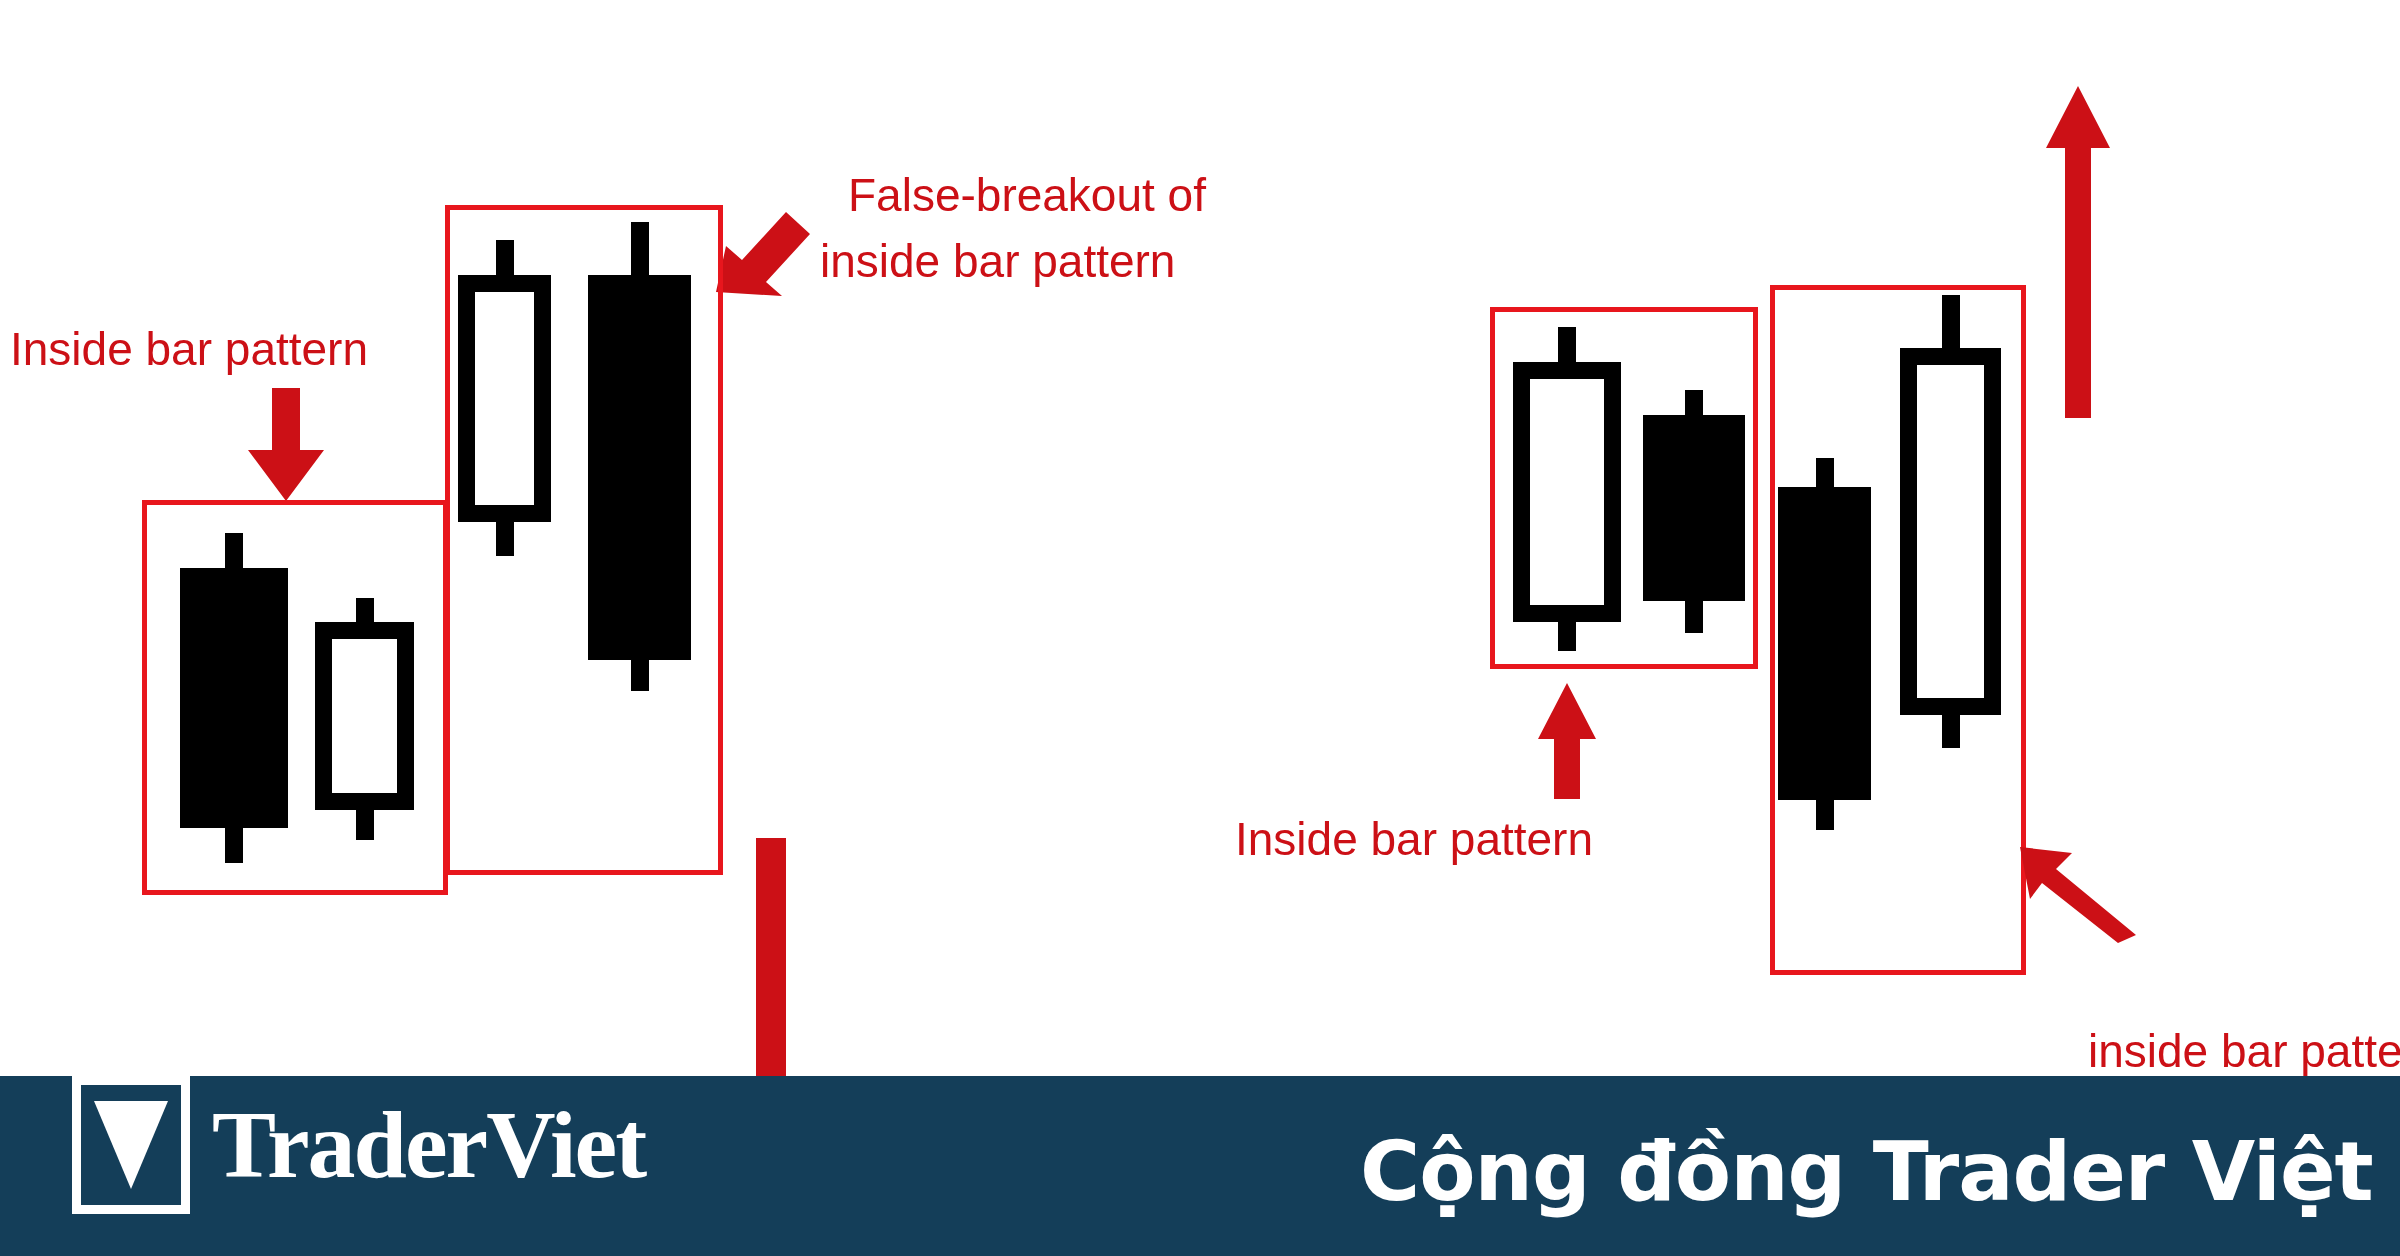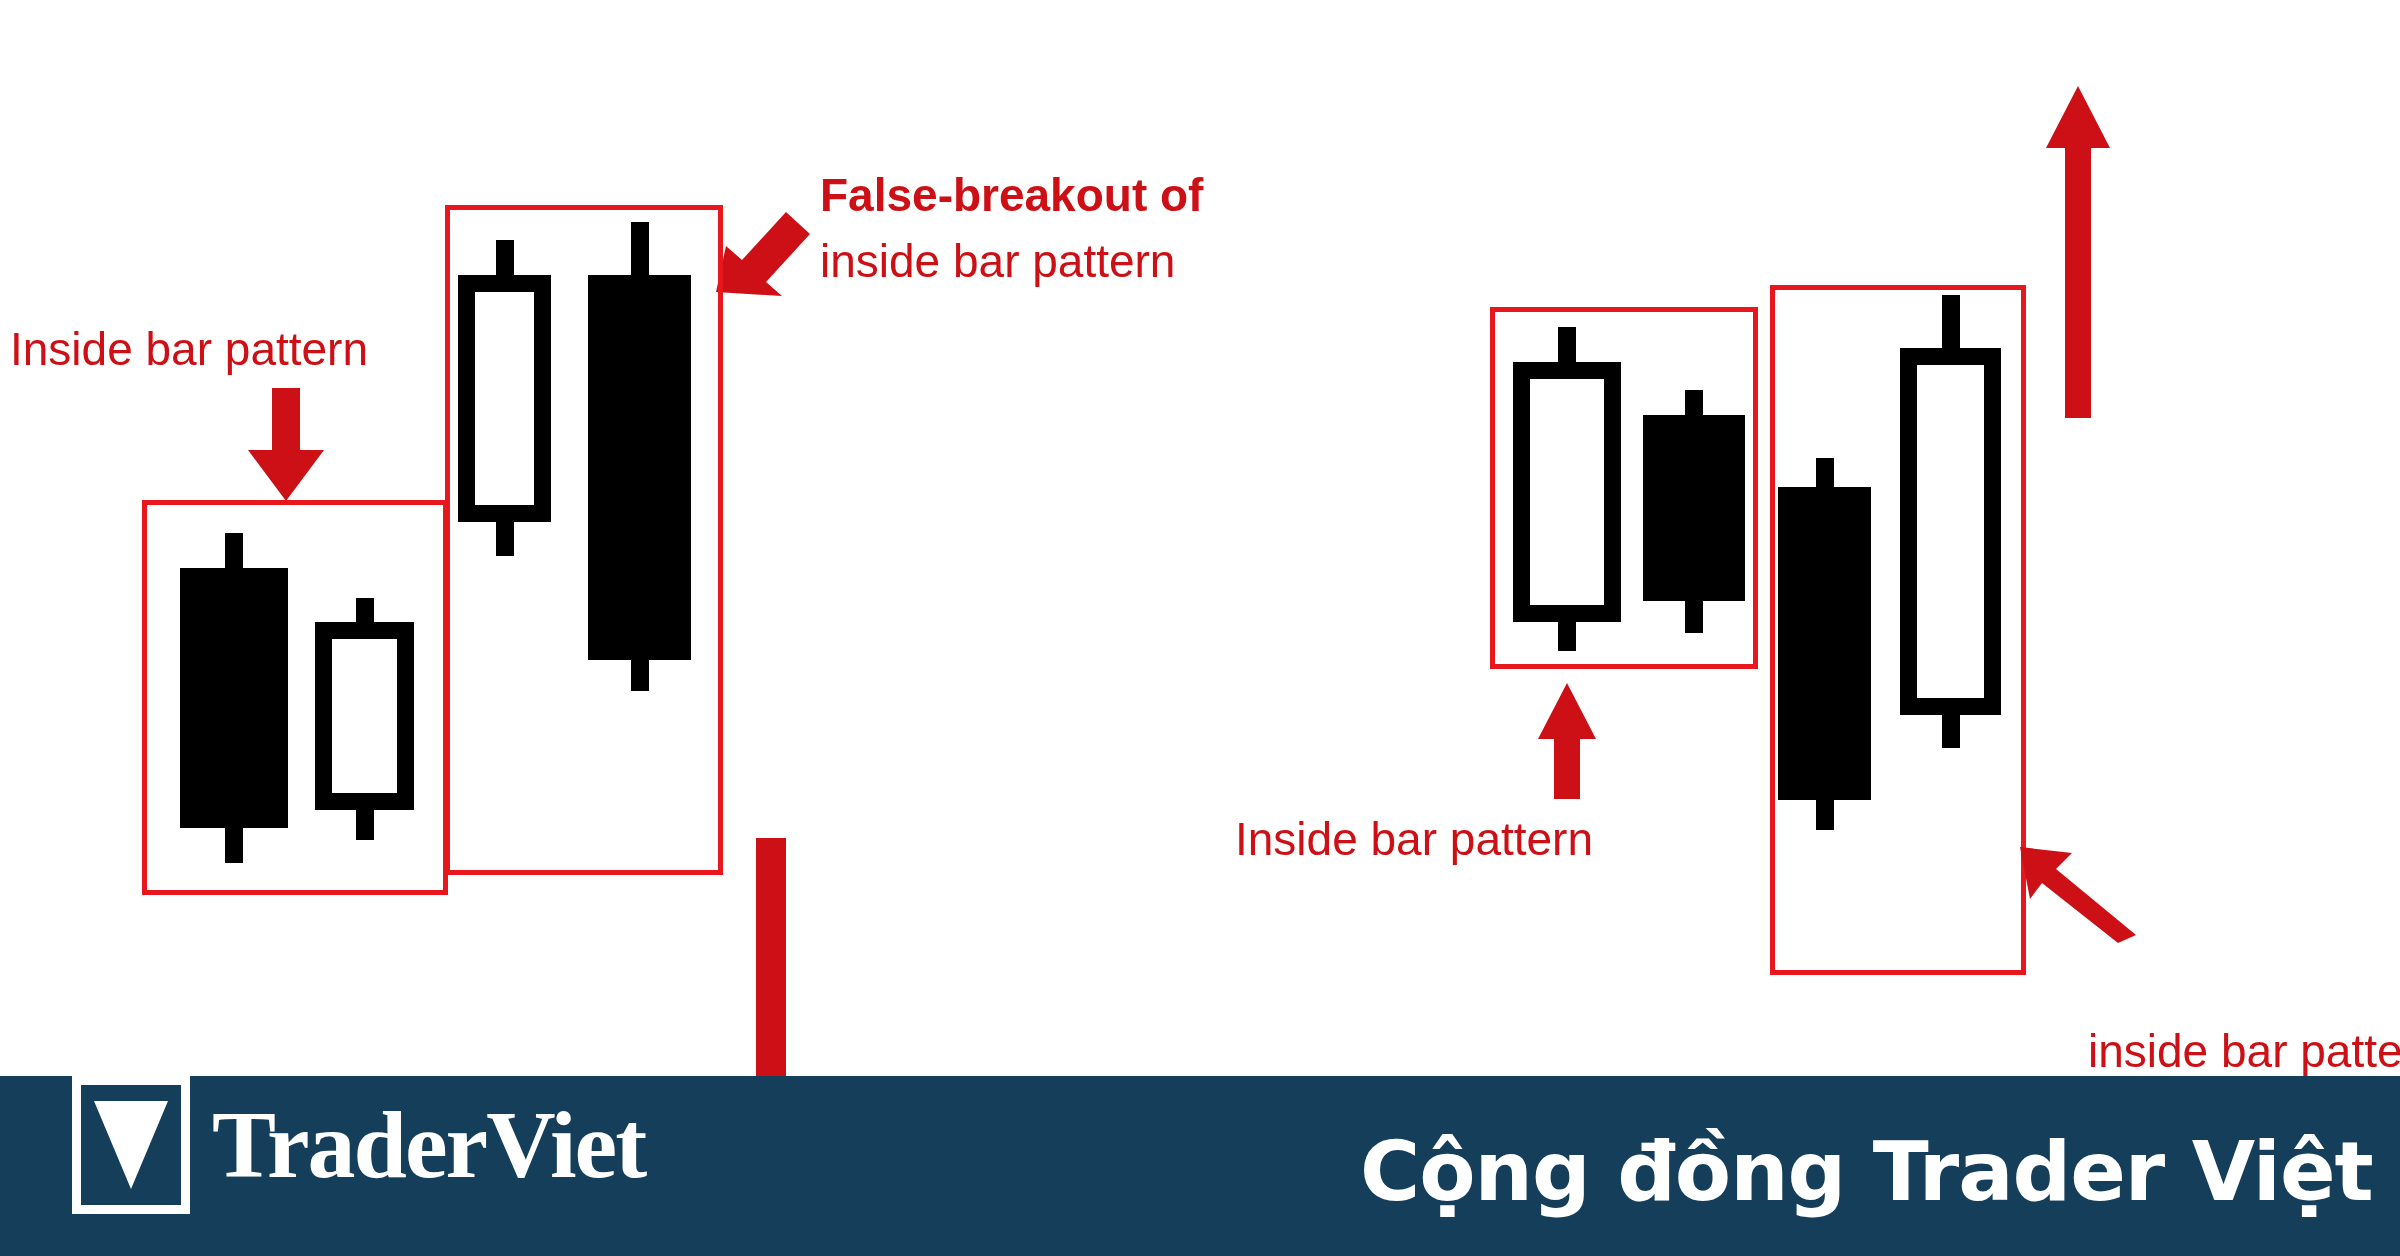--- a/index.html
+++ b/index.html
@@ -90,21 +90,21 @@
 <body>
 
 <div id="stage">
 
   <div class="anno" style="left:10px; top:316px;">Inside bar pattern</div>
 
   <svg class="arrow" style="left:246px; top:388px;" width="80" height="115" viewBox="0 0 80 115">
     <path d="M26,0 L54,0 L54,62 L78,62 L40,113 L2,62 L26,62 Z" fill="#cc1016"></path>
   </svg>
 
-  <div class="anno" style="left:820px; top:162px;font-weight:bold;">False-breakout of</div>
+  <div class="anno" style="left:848px; top:162px;">False-breakout of</div>
   <div class="anno" style="left:820px; top:228px;">inside bar pattern</div>
 
   <svg class="arrow" style="left:716px; top:212px;" width="96" height="88" viewBox="0 0 96 88">
     <path d="M0,80 L10,34 L26,48 L70,0 L94,22 L50,70 L66,84 Z" fill="#cc1016"></path>
   </svg>
 
   <div class="pbox" style="left:142px; top:500px; width:306px; height:395px;"></div>
 
   <div class="pbox" style="left:445px; top:205px; width:278px; height:670px;"></div>
 

